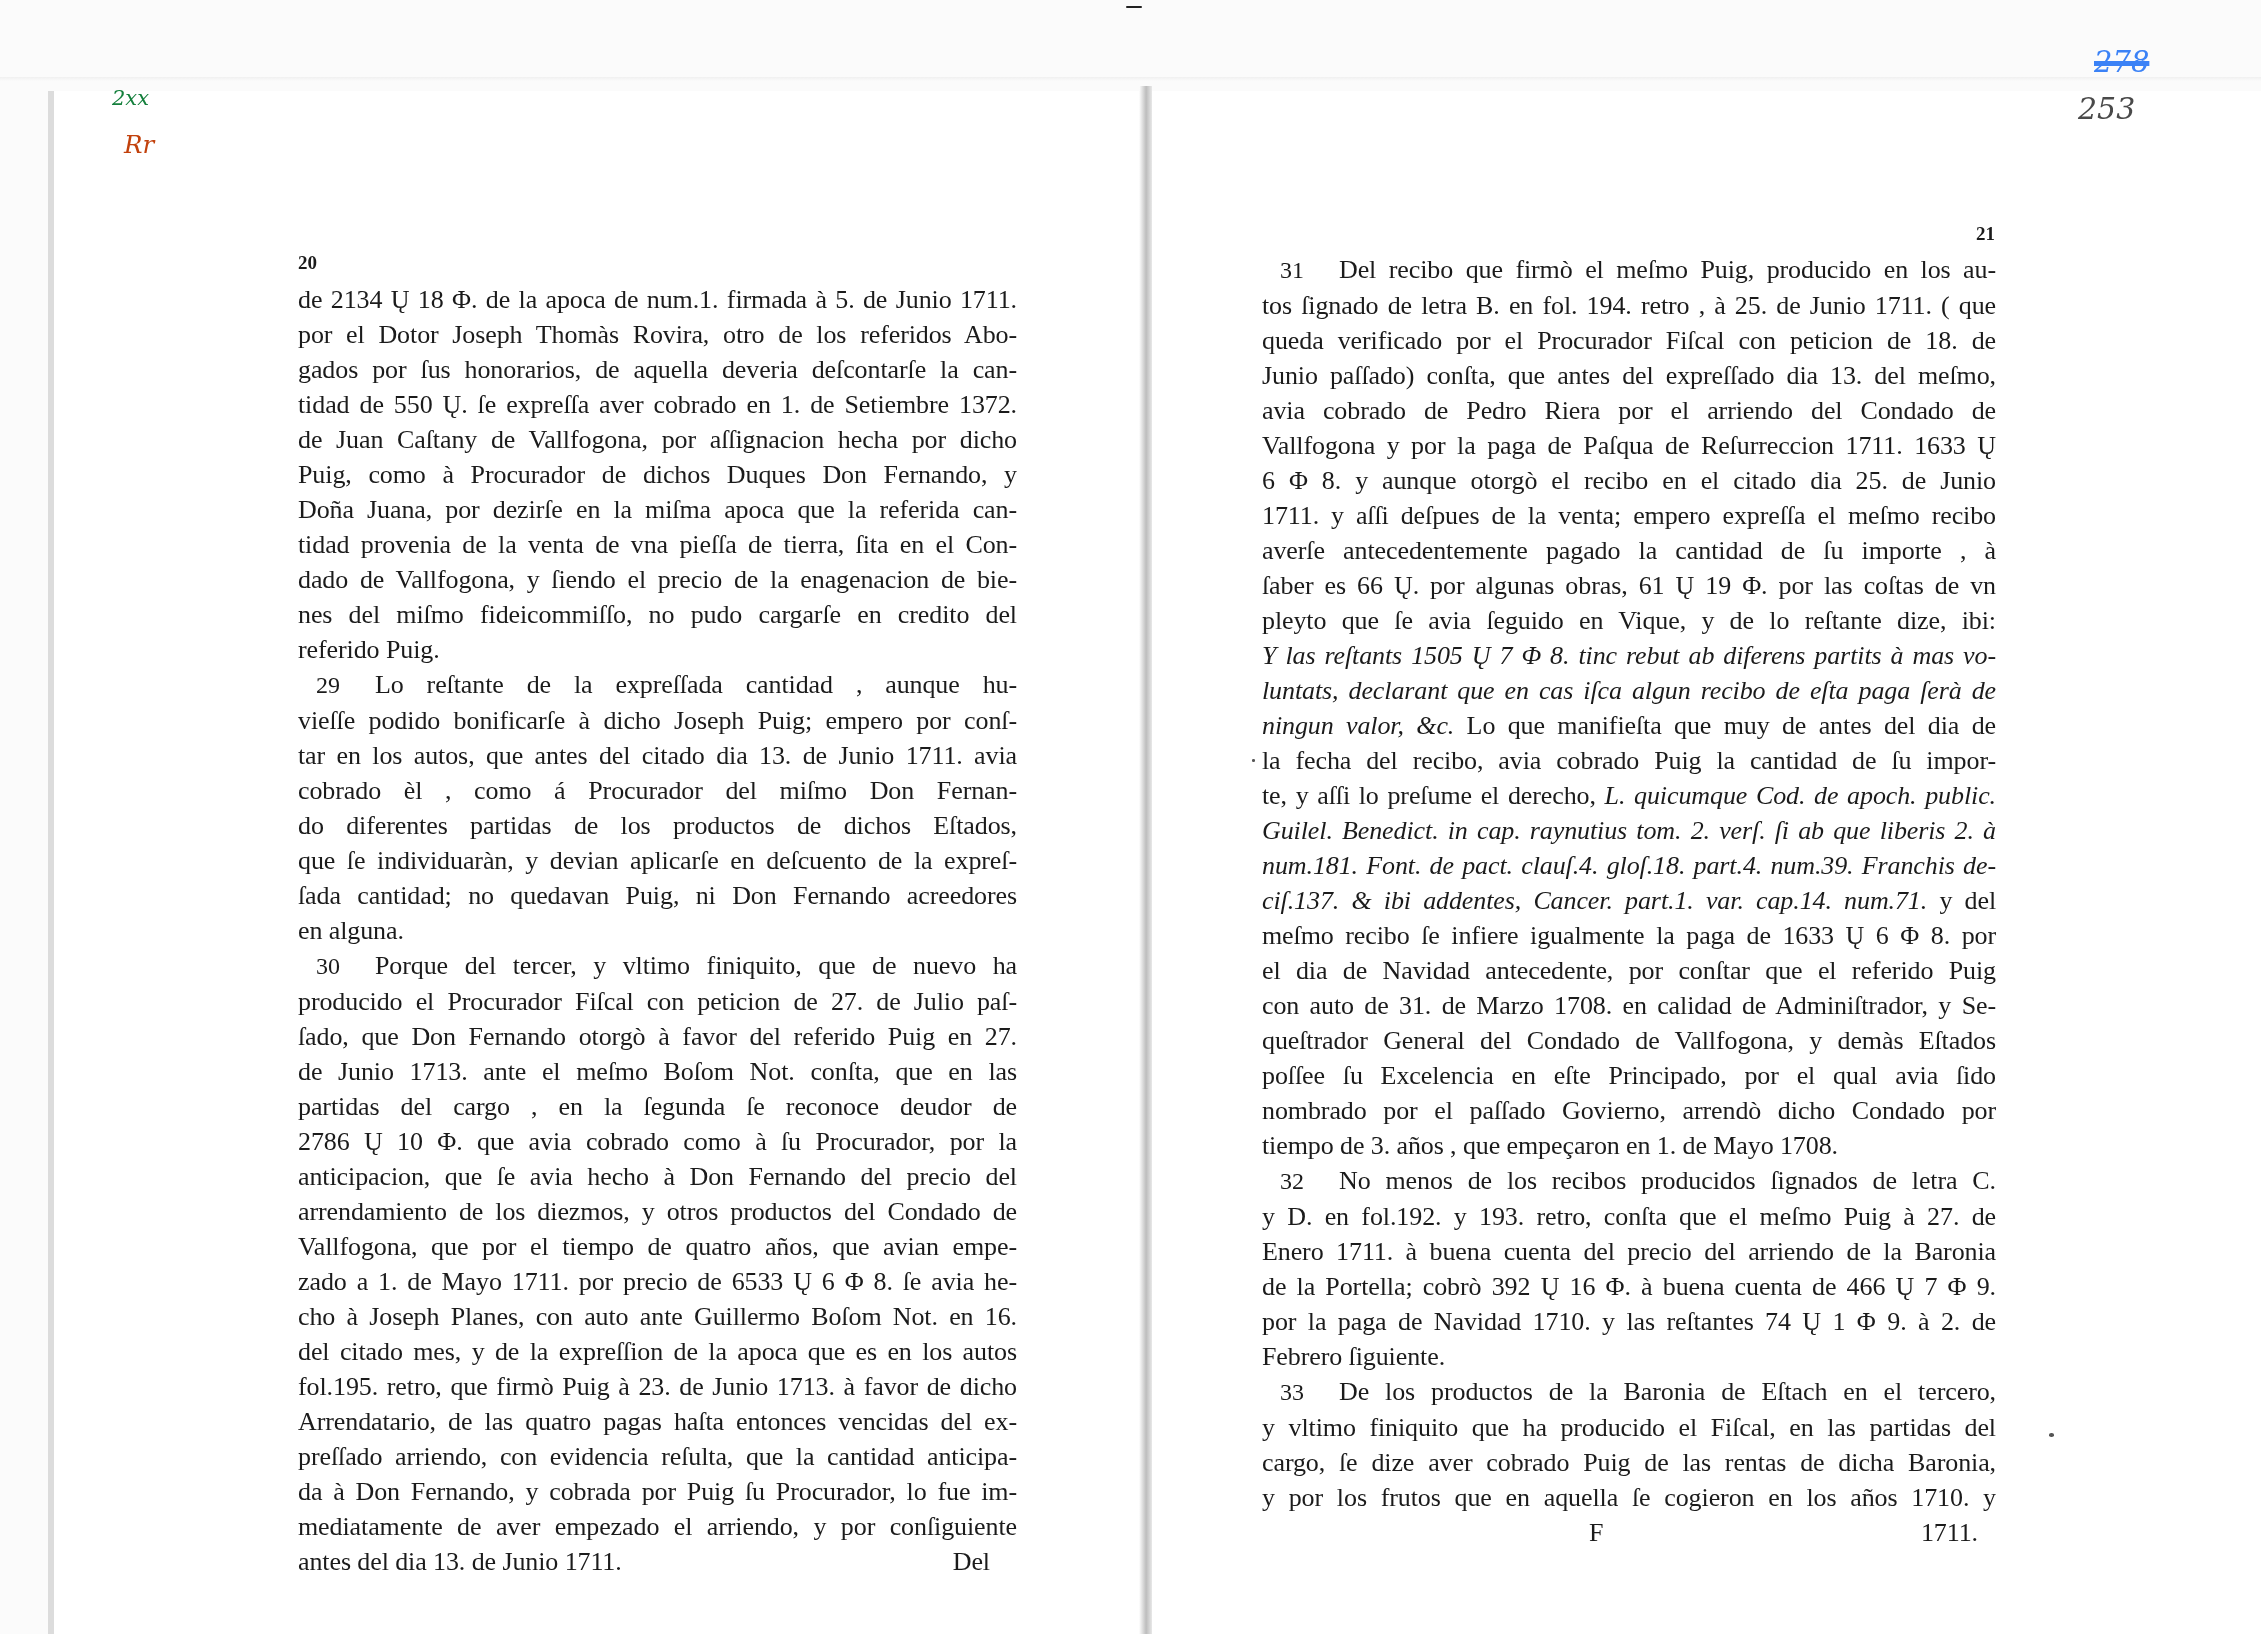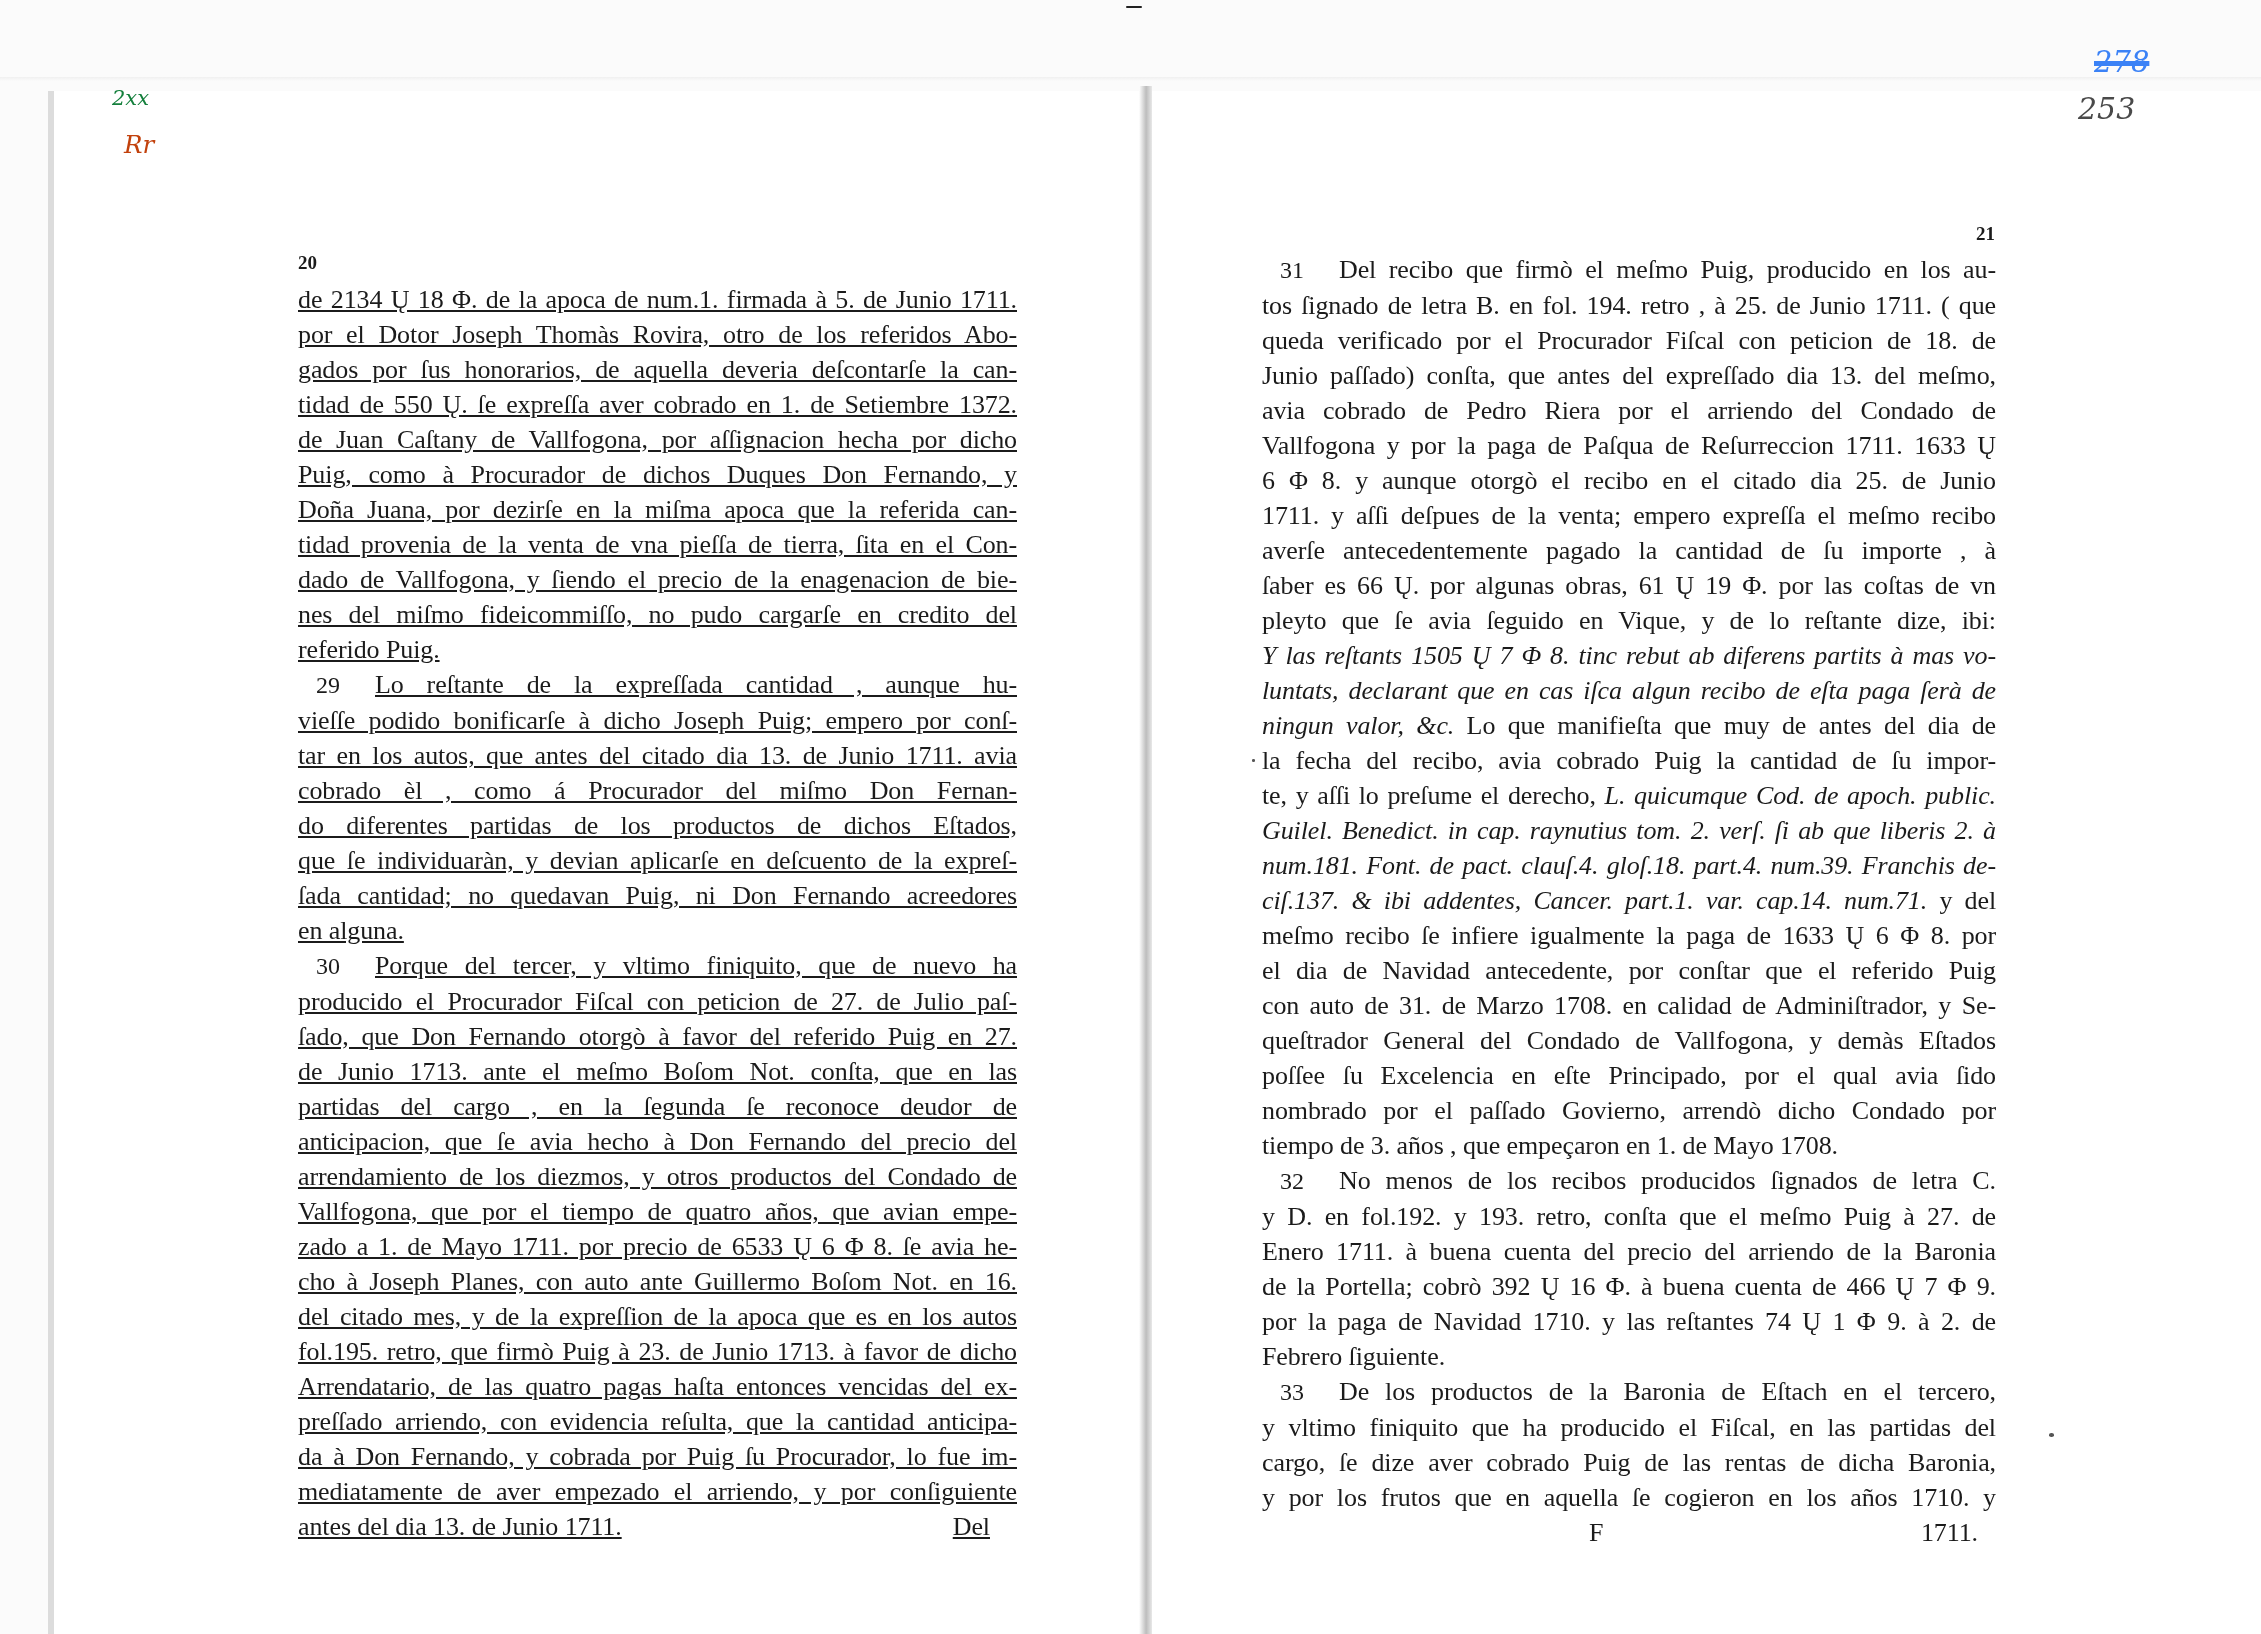--- a/index.html
+++ b/index.html
@@ -33,21 +33,21 @@
   .annot.faint { left: 124px; top: 130px; font-size: 24.6px; color: #c2410c; }
   .annot.faint2 { left: 112px; top: 86px; font-size: 21px; color: #15803d; }
 
   .folio {
     position: absolute; font-size: 19px; font-weight: bold;
   }
   .column {
     position: absolute; font-size: 26px; line-height: 35px;
     text-align: justify; letter-spacing: -0.1px;
   }
-  .column.left { left: 298px; top: 282px; width: 719px; text-decoration: underline; }
+  .column.left { left: 298px; top: 282px; width: 719px; }
   .column.right { left: 1262px; top: 252px; width: 734px; }
   .line { display: block; white-space: nowrap; text-align-last: justify; text-align: justify; }
   .line.last { text-align-last: left; }
   .para-num { display: inline-block; width: 59px; padding-left: 18px; font-size: 24px; }
   .catch-row { display: flex; justify-content: space-between; }
   .catch-center { display: flex; justify-content: space-between; padding-left: 327px; padding-right: 18px; }
   i, .it { font-style: italic; }
   .speck { position: absolute; width: 4.5px; height: 3.6px; background: #555; border-radius: 50%; }
 </style>
 </head>
@@ -93,20 +93,21 @@
     <span class="line">ſada cantidad; no quedavan Puig, ni Don Fernando acreedores</span>
     <span class="line last">en alguna.</span>
   </div>
 
   <div>
     <span class="line"><span class="para-num">30</span><span>Porque del tercer, y vltimo finiquito, que de nuevo ha</span></span>
     <span class="line">producido el Procurador Fiſcal con peticion de 27. de Julio paſ-</span>
     <span class="line">ſado, que Don Fernando otorgò à favor del referido Puig en 27.</span>
     <span class="line">de Junio 1713. ante el meſmo Boſom Not. conſta, que en las</span>
     <span class="line">partidas del cargo , en la ſegunda ſe reconoce deudor de</span>
+    <span class="line">2786 Ų 10 Φ. que avia cobrado como à ſu Procurador, por la</span>
     <span class="line">anticipacion, que ſe avia hecho à Don Fernando del precio del</span>
     <span class="line">arrendamiento de los diezmos, y otros productos del Condado de</span>
     <span class="line">Vallfogona, que por el tiempo de quatro años, que avian empe-</span>
     <span class="line">zado a 1. de Mayo 1711. por precio de 6533 Ų 6 Φ 8. ſe avia he-</span>
     <span class="line">cho à Joseph Planes, con auto ante Guillermo Boſom Not. en 16.</span>
     <span class="line">del citado mes, y de la expreſſion de la apoca que es en los autos</span>
     <span class="line">fol.195. retro, que firmò Puig à 23. de Junio 1713. à favor de dicho</span>
     <span class="line">Arrendatario, de las quatro pagas haſta entonces vencidas del ex-</span>
     <span class="line">preſſado arriendo, con evidencia reſulta, que la cantidad anticipa-</span>
     <span class="line">da à Don Fernando, y cobrada por Puig ſu Procurador, lo fue im-</span>

